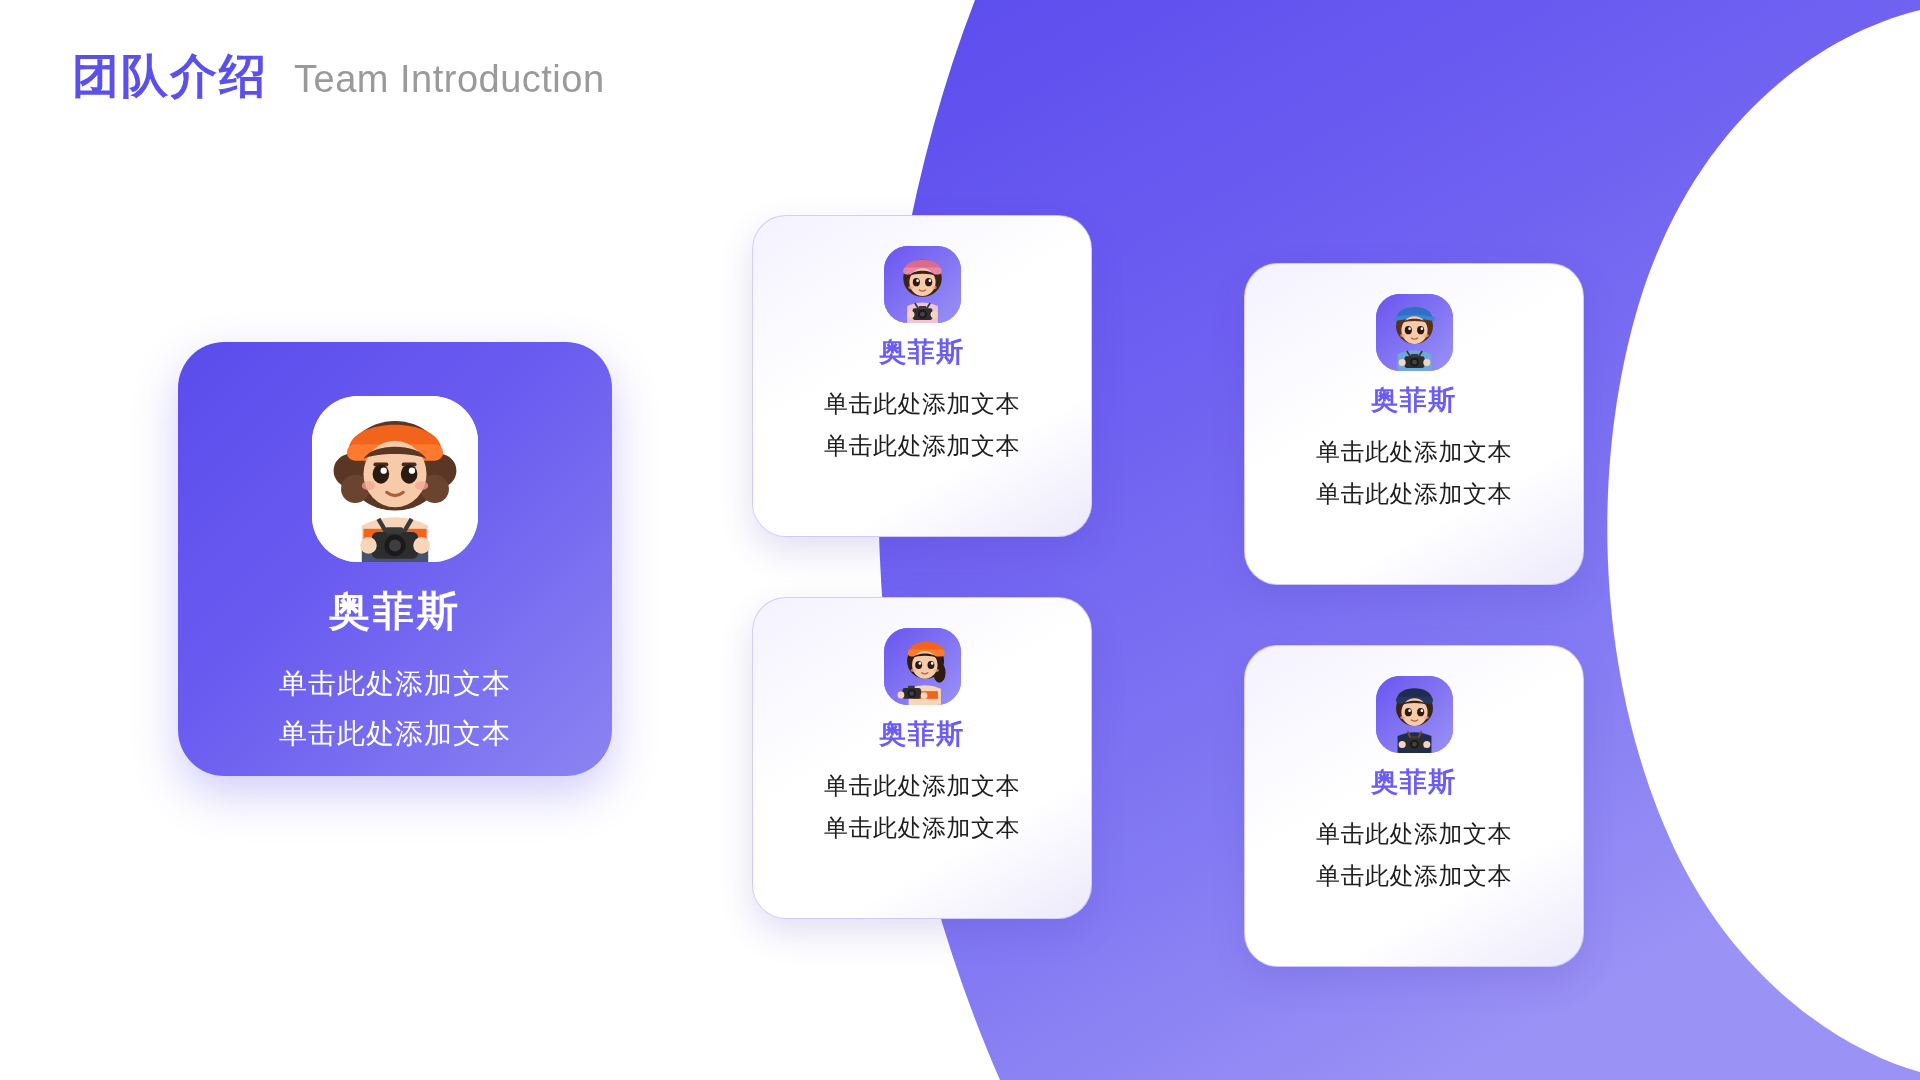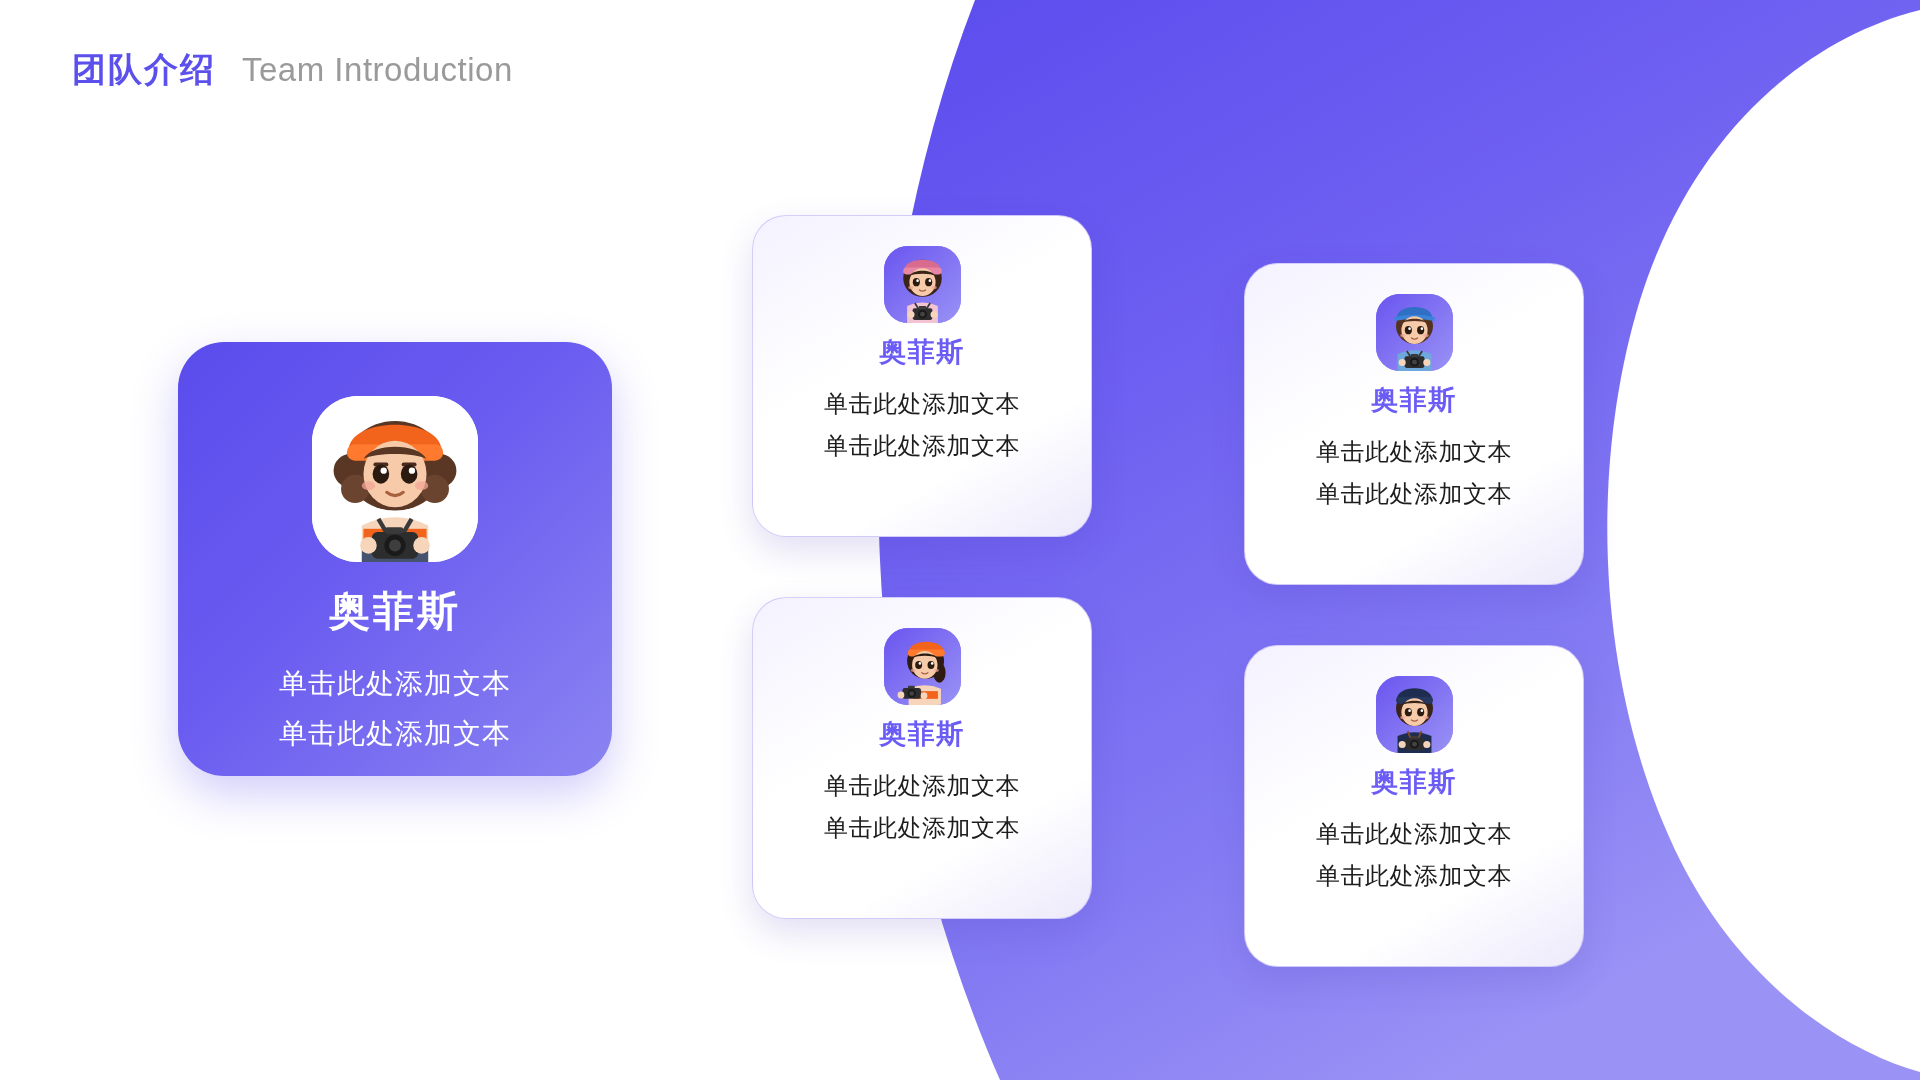--- a/index.html
+++ b/index.html
@@ -28,29 +28,29 @@
   
   .header {
     position:absolute;
     left:72px; top:52px;
     display:flex;
     align-items:baseline;
     gap:26px;
     z-index:5;
   }
   .header-title {
-    font-size:34px;
+    font-size:47px;
     font-weight:bold;
     color:#5B50EC;
     letter-spacing:2px;
     line-height:1;
     font-family:"DejaVu Sans","Liberation Sans",sans-serif;
   }
   .header-subtitle {
-    font-size:33px;
+    font-size:38px;
     font-weight:400;
     color:#9a9a9a;
     letter-spacing:0.5px;
     line-height:1;
   }
 
   
   .featured-card {
     position:absolute;
     left:178px; top:342px;

